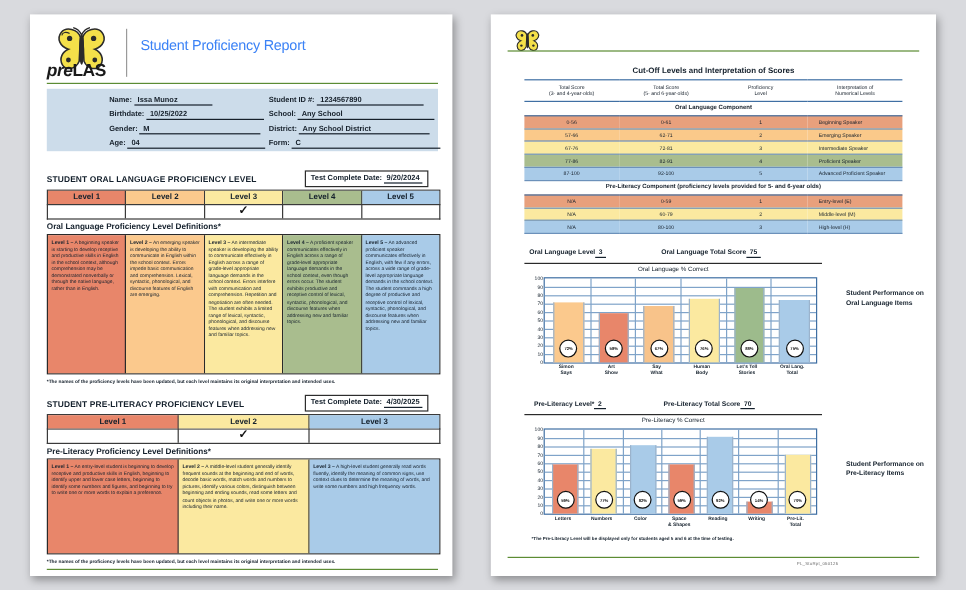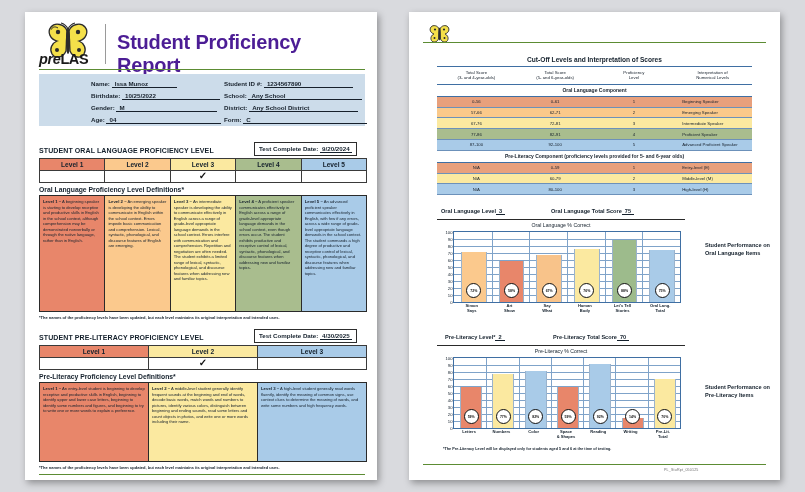--- a/index.html
+++ b/index.html
@@ -27,21 +27,21 @@
   .logo{position:absolute;left:0;top:0;width:60px;height:44px;}
   .logo-word{
     position:absolute;left:0;bottom:-1px;width:62px;
     font-size:14.5px;font-weight:bold;font-style:italic;color:#1a1a1a;
     letter-spacing:-.4px;
   }
   .logo-word .las{font-style:normal;}
   .hdr-div{position:absolute;left:66px;top:2px;width:1px;height:40px;background:#9a9a9a;}
   .hdr-title{
     position:absolute;left:78px;top:9px;
-    font-size:20px;font-weight:bold;color:#4c1d95;letter-spacing:-.2px;
+    font-size:12px;font-weight:normal;color:#3b82f6;letter-spacing:-.2px;
   }
   .rule-green{position:absolute;left:14px;right:12px;height:1.4px;background:#5c8c33;}
 
   
   .infobox{
     position:absolute;left:14px;right:12px;top:62px;height:52px;
     background:#ccdcea;
   }
   .fld{position:absolute;font-size:6.2px;color:#16202b;white-space:nowrap;}
   .fld .lbl{font-weight:bold;}

